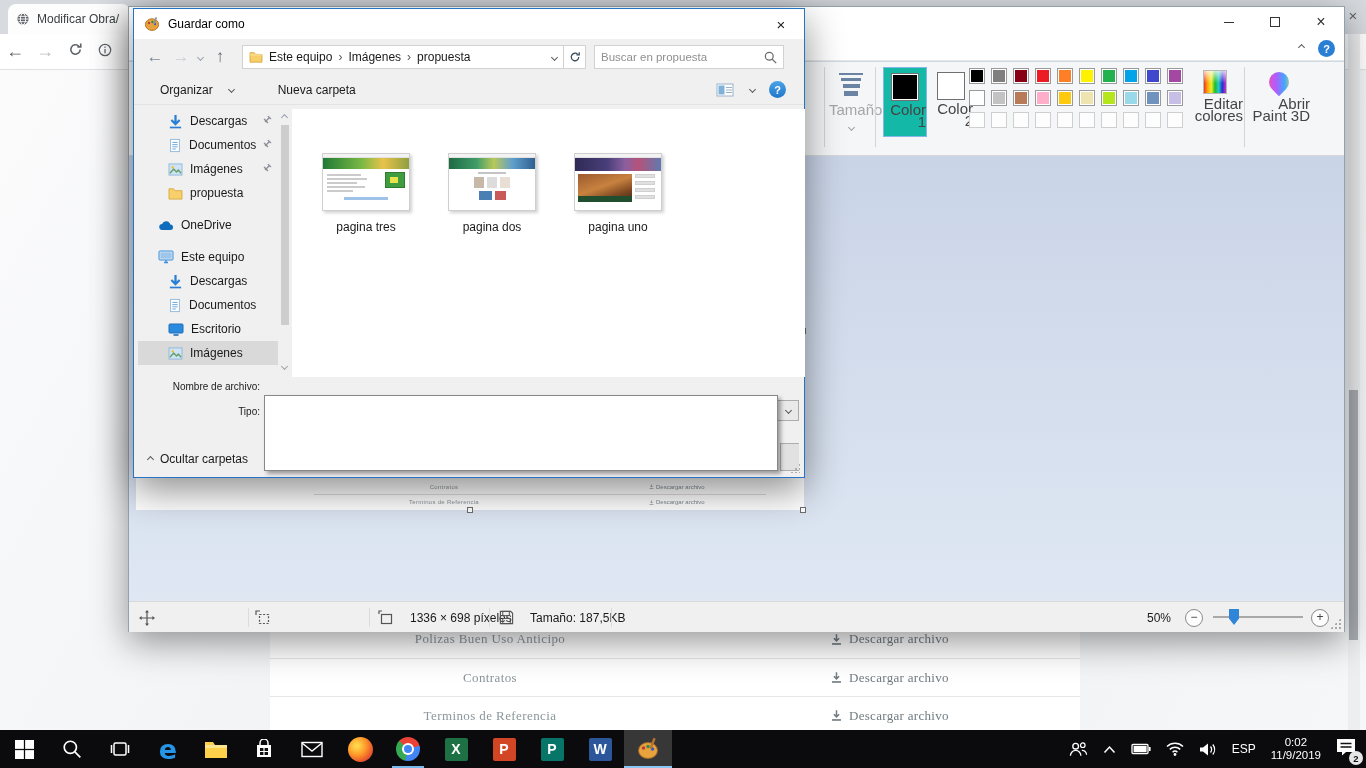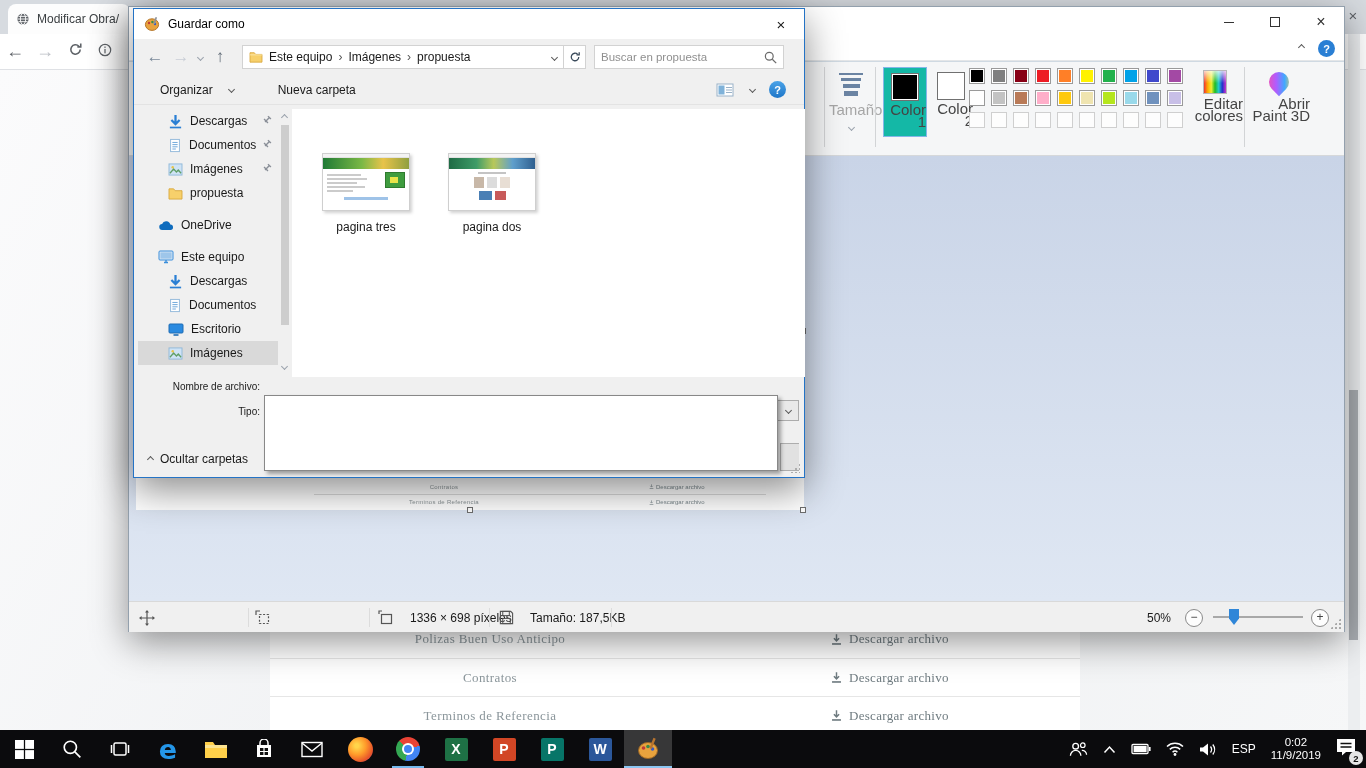--- a/index.html
+++ b/index.html
@@ -585,20 +585,36 @@
               <div class="ppl" style="background:#dcdcdc"></div>
               <div class="ppl" style="background:#e8ded4"></div>
             </div>
           <div class="pplrow">
               <div class="ppl" style="width:13px;height:9px;background:#4a7fb5"></div>
               <div class="ppl" style="width:11px;height:9px;background:#c85a5a"></div>
             </div>
         </div>
         <div class="name">pagina dos</div>
       </div>
+      <div class="file">
+        <div class="th">
+          <div class="tbar"></div>
+            <div class="hdr3"></div>
+          <div class="th3body">
+            <div class="bigimg"></div>
+            <div class="pillcol">
+                <div class="p"></div>
+                <div class="p"></div>
+                <div class="p"></div>
+                <div class="p"></div>
+              </div>
+          </div>
+        </div>
+        <div class="name">pagina uno</div>
+      </div>
     </div>
 
     <div class="abs d-fname">
       <div class="flabel">Nombre de archivo:</div>
     </div>
 
     <div class="abs d-ftype">
       <div class="flabel">Tipo:</div>
       <div class="fcombo">
         <span class="chev"></span>

